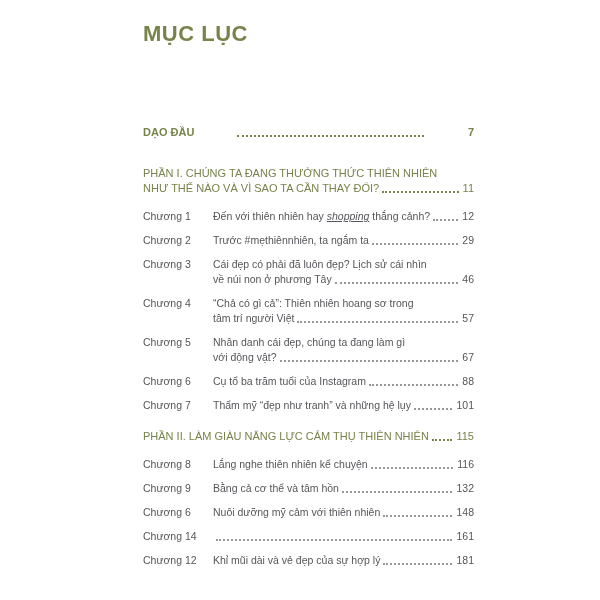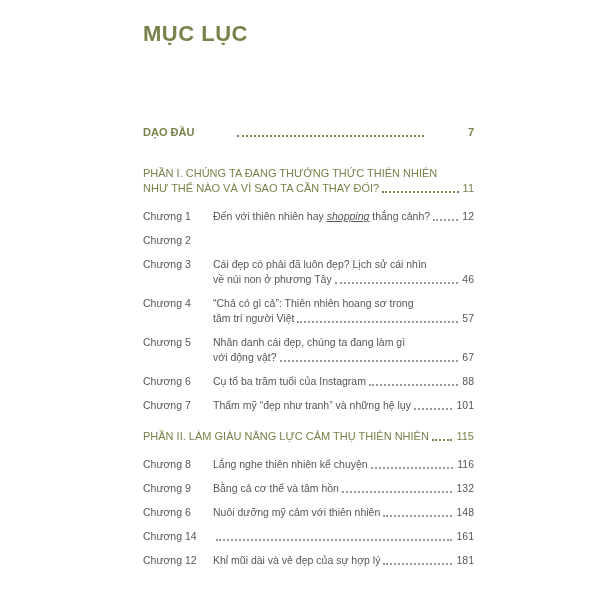--- a/index.html
+++ b/index.html
@@ -92,20 +92,27 @@
         <span class="chap-body">
           <div class="tline">
             <span class="ttext"><span>Đến với thiên nhiên hay </span><i>shopping</i><span> thắng cảnh?</span></span>
             <span class="leader"></span>
             <span class="pg">12</span>
           </div>
         </span>
       </div>
       <div class="chapter">
         <span class="chap-label">Chương 2</span>
+        <span class="chap-body">
+          <div class="tline">
+            <span class="ttext"><span>Trước #mẹthiênnhiên, ta ngắm ta</span></span>
+            <span class="leader"></span>
+            <span class="pg">29</span>
+          </div>
+        </span>
       </div>
       <div class="chapter">
         <span class="chap-label">Chương 3</span>
         <span class="chap-body">
           <div class="hline"><span class="ttext"><span>Cái đẹp có phải đã luôn đẹp? Lịch sử cái nhìn</span></span></div>
           <div class="tline">
             <span class="ttext"><span>về núi non ở phương Tây </span></span>
             <span class="leader"></span>
             <span class="pg">46</span>
           </div>

